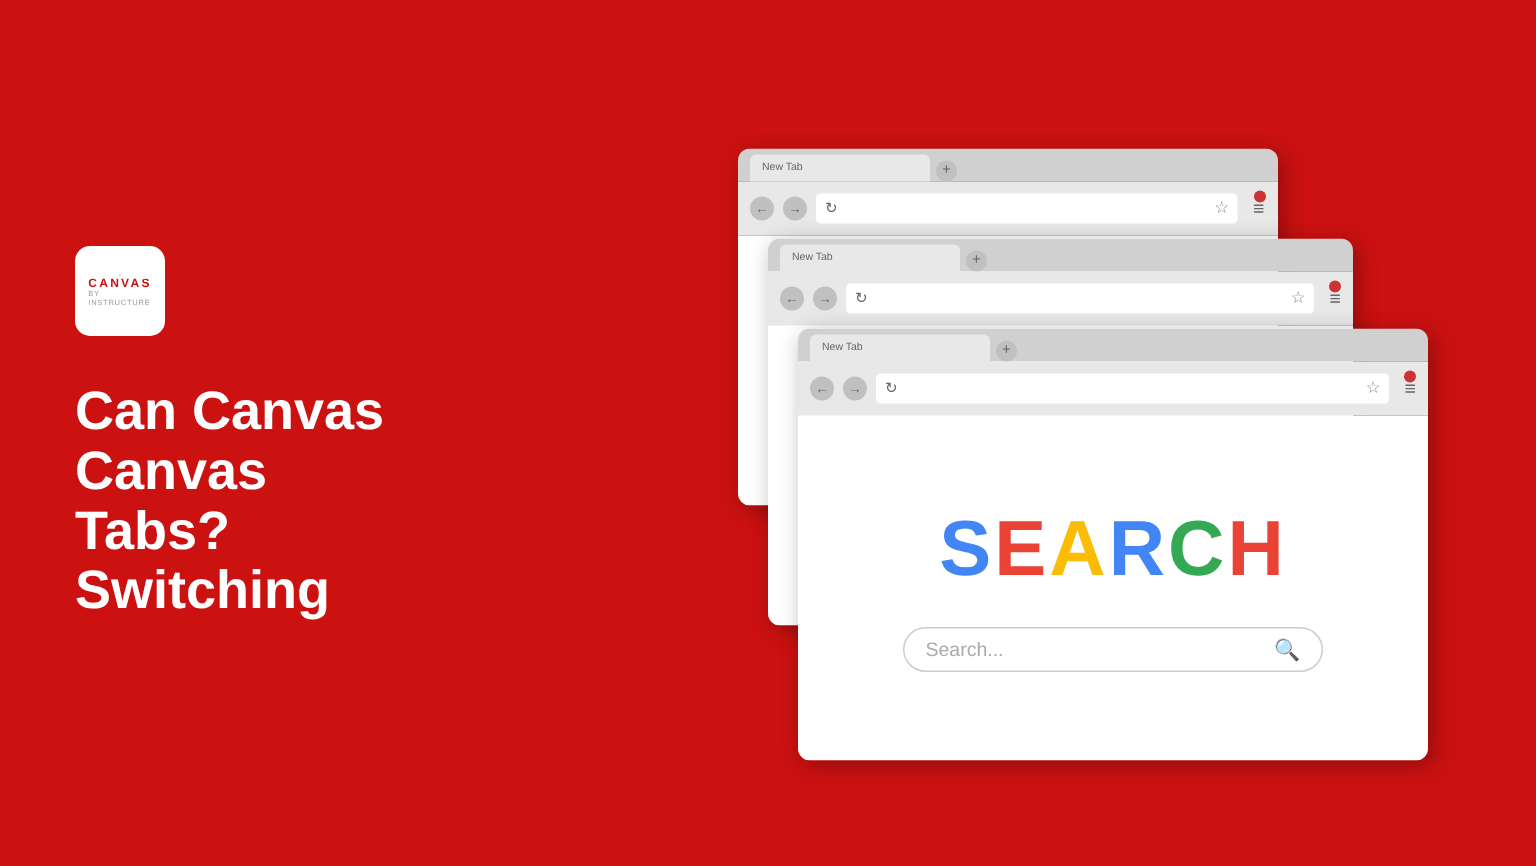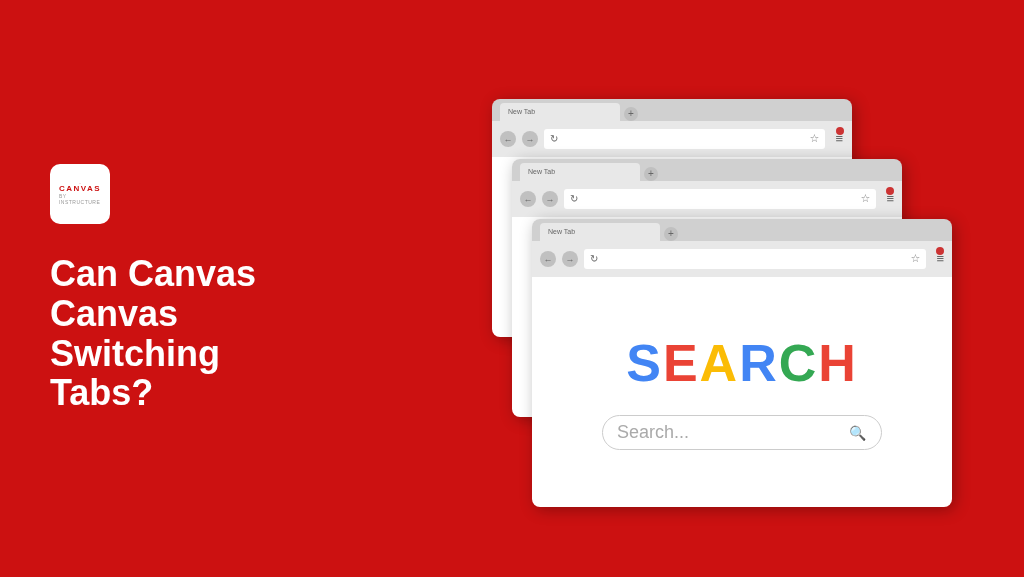--- a/index.html
+++ b/index.html
@@ -228,21 +228,21 @@
       border: 1.5px solid #ccc;
       border-radius: 20px;
       padding: 6px 14px;
       width: 280px;
       gap: 8px;
       background: white;
     }
 
     .search-input-display {
       flex: 1;
-      font-size: 18px;
+      font-size: 13px;
       color: #aaa;
     }
 
     .search-icon-circle {
       color: #888;
       font-size: 14px;
     }
 
     .red-dot {
       background: #cc3333;
@@ -274,22 +274,22 @@
       <div style="display:flex; flex-direction:column; align-items:center;">
         <span style="font-size:8px; font-weight:900; color:#cc1111; letter-spacing:1.5px;">CANVAS</span>
         <span style="font-size:5px; color:#999; letter-spacing:0.5px;">BY INSTRUCTURE</span>
       </div>
     </div>
   </div>
 
   <div class="main-title">
     <div>Can Canvas</div>
     <div>Canvas</div>
+    <div>Tabs?</div>
     <div>Switching</div>
-    <div>Tabs?</div>
   </div>
 </div>
 
 <div class="right-section">
   <div class="browsers-container">
 
     <div class="browser-window browser-1">
       <div class="browser-tab-bar">
         <div class="browser-tab">
           <span style="font-size:7px; color:#666;">New Tab</span>

